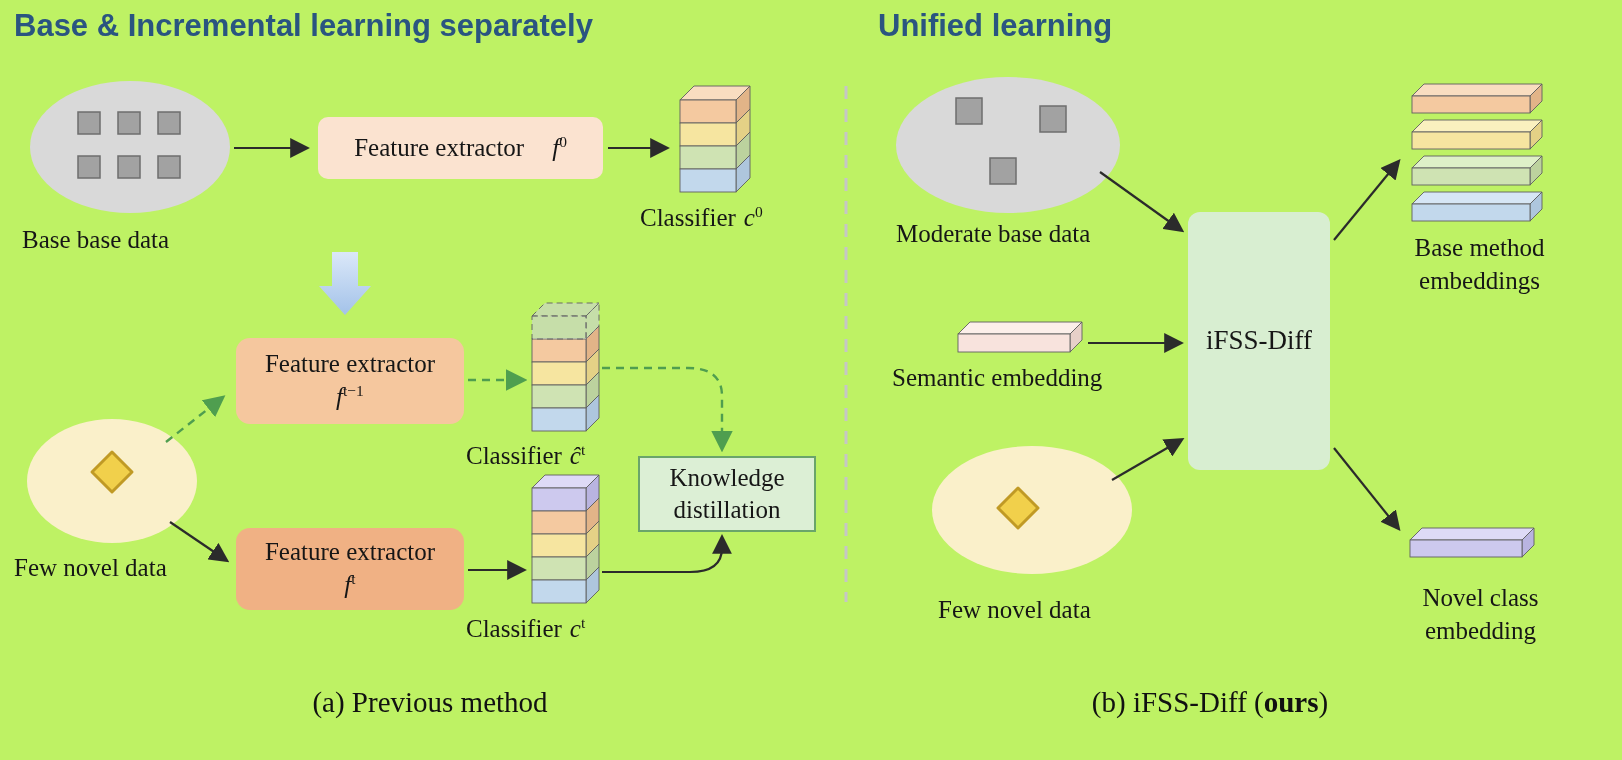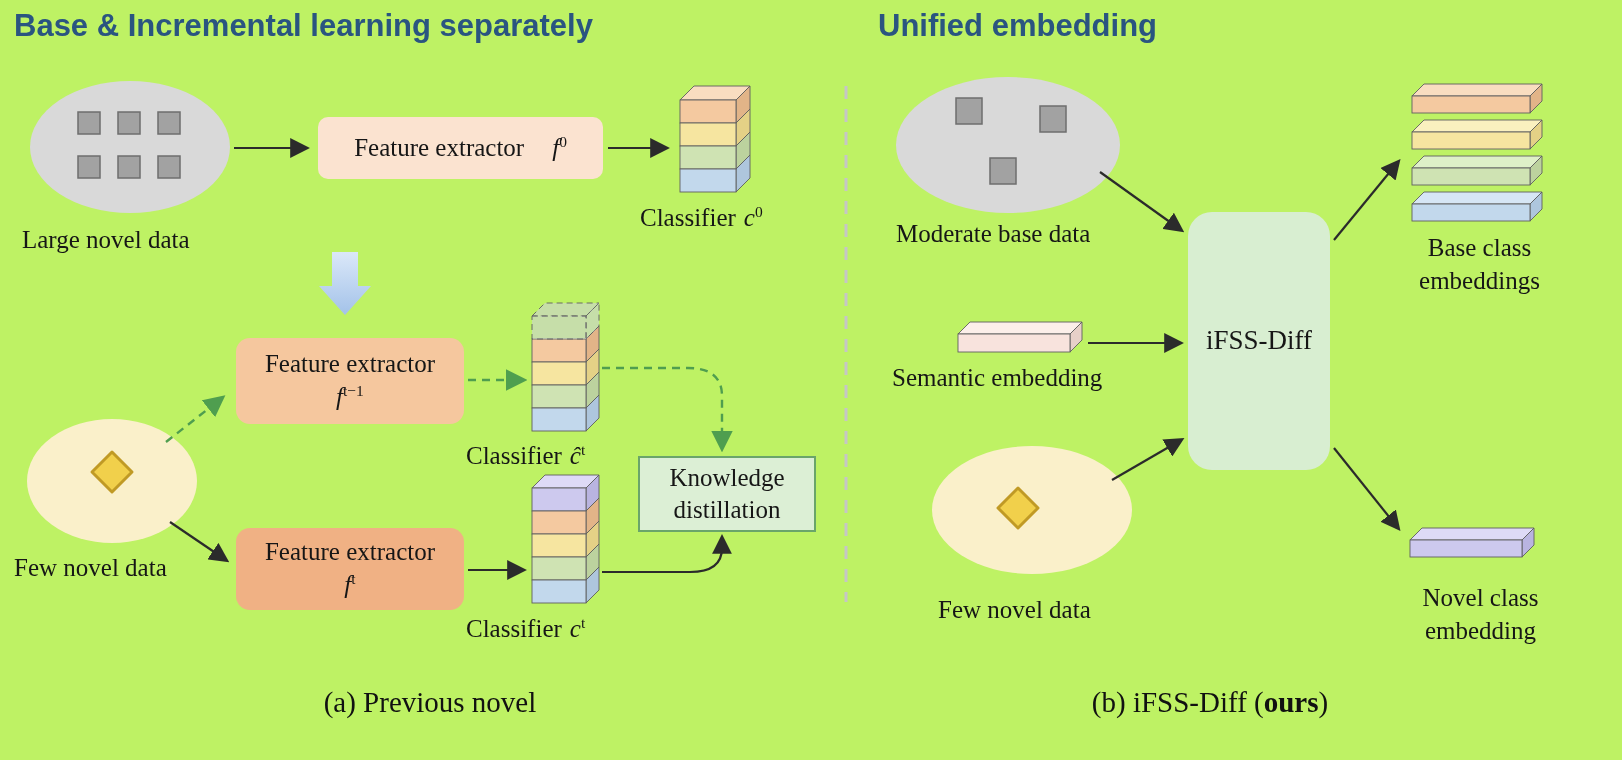--- a/index.html
+++ b/index.html
@@ -9,21 +9,21 @@
   .title { font-family:"Liberation Sans", sans-serif; font-weight:bold; font-size:31px; color:var(--c-title,#2a5580); white-space:nowrap; }
   .lbl { font-size:25px; color:#161616; white-space:nowrap; }
   .lbl-wrap { font-size:25px; color:#161616; text-align:center; line-height:1.3; }
   .caption { font-size:29px; color:#111; text-align:center; white-space:nowrap; }
   .box { display:flex; flex-direction:column; align-items:center; justify-content:center; font-size:25px; color:#161616; text-align:center; line-height:1.3; }
   .box.row { flex-direction:row; }
   .pbox { background:var(--c-peach-box,#fbe3d0); border-radius:10px; }
   .obox1 { background:var(--c-orange-box,#f5c79e); border-radius:14px; }
   .obox2 { background:var(--c-deep-orange-box,#f0b184); border-radius:14px; }
   .kdbox { background:var(--c-kd-fill,#dcefd5); border:2px solid var(--c-kd-stroke,#6aa56a); }
-  .modelbox { background:var(--c-model-fill,#d8eed1); border-radius:24px; font-size:27px; }
+  .modelbox { background:var(--c-model-fill,#d8eed1); border-radius:12px; font-size:27px; }
   .sym { margin-left:28px; }
   .symtight { margin-left:8px;margin-top:31px; }
   .sym i, .symtight i, .mline i { font-family:"Liberation Serif", serif; }
   sup { font-size:0.62em; }
   svg .stack rect, svg .stack polygon { stroke:#5f5f5f; stroke-width:0.9; }
   .front-orange{fill:#f4c9a0}.side-orange{fill:#e2b488}.top-orange{fill:#f9ddc0}
   .front-yellow{fill:#f6e5a0}.side-yellow{fill:#e4d186}.top-yellow{fill:#faf0bf}
   .front-green{fill:#cfe3b3}.side-green{fill:#bcd29e}.top-green{fill:#def0c8}
   .front-blue{fill:#c2d8ec}.side-blue{fill:#aec6dd}.top-blue{fill:#d6e6f5}
   .front-purple{fill:#cdc9ee}.side-purple{fill:#b9b4e0}.top-purple{fill:#dedaf6}
@@ -166,23 +166,23 @@
     </g>
 
     <g class="stack">
       <polygon class="top-purple" points="1410,540 1422,528 1534,528 1522,540"></polygon>
       <polygon class="side-purple" points="1522,540 1534,528 1534,545 1522,557"></polygon>
       <rect class="front-purple" x="1410" y="540" width="112" height="17"></rect>
     </g>
   </svg>
 
   <div class="abs title" style="left:14px;top:8px">Base &amp; Incremental learning separately</div>
-  <div class="abs title" style="left:878px;top:8px">Unified embedding</div>
-
-  <div class="abs lbl" style="left:22px;top:226px">Large novel data</div>
+  <div class="abs title" style="left:878px;top:8px">Unified learning</div>
+
+  <div class="abs lbl" style="left:22px;top:226px">Base base data</div>
 
   <div class="abs box row pbox" style="left:318px;top:117px;width:285px;height:62px">
     <span>Feature extractor</span>
     <span class="sym"><i>f</i><sup>0</sup></span>
   </div>
 
   <div class="abs lbl" style="left:640px;top:203px">
     <span>Classifier</span><span class="symtight"><i>c</i><sup>0</sup></span>
   </div>
 
@@ -204,30 +204,30 @@
     <div>Feature extractor</div>
     <div class="mline"><i>f</i><sup>t</sup></div>
   </div>
 
   <div class="abs lbl" style="left:14px;top:554px">Few novel data</div>
 
   <div class="abs lbl" style="left:466px;top:614px">
     <span>Classifier</span><span class="symtight"><i>c</i><sup>t</sup></span>
   </div>
 
-  <div class="abs caption" style="left:240px;top:686px;width:380px">(a) Previous novel</div>
+  <div class="abs caption" style="left:240px;top:686px;width:380px">(a) Previous method</div>
 
   <div class="abs lbl" style="left:892px;top:364px">Semantic embedding</div>
   <div class="abs lbl" style="left:896px;top:220px">Moderate base data</div>
   <div class="abs lbl" style="left:938px;top:596px">Few novel data</div>
 
   <div class="abs box modelbox" style="left:1188px;top:212px;width:142px;height:258px">
     <div>iFSS-Diff</div>
   </div>
 
-  <div class="abs lbl-wrap" style="left:1392px;top:232px;width:175px">Base class embeddings</div>
+  <div class="abs lbl-wrap" style="left:1392px;top:232px;width:175px">Base method embeddings</div>
   <div class="abs caption" style="left:1010px;top:686px;width:400px">
     <span>(b) iFSS-Diff (</span><b>ours</b><span>)</span>
   </div>
 
   <div class="abs lbl-wrap" style="left:1388px;top:582px;width:185px">Novel class embedding</div>
 
 </div>
 
 </body></html>

